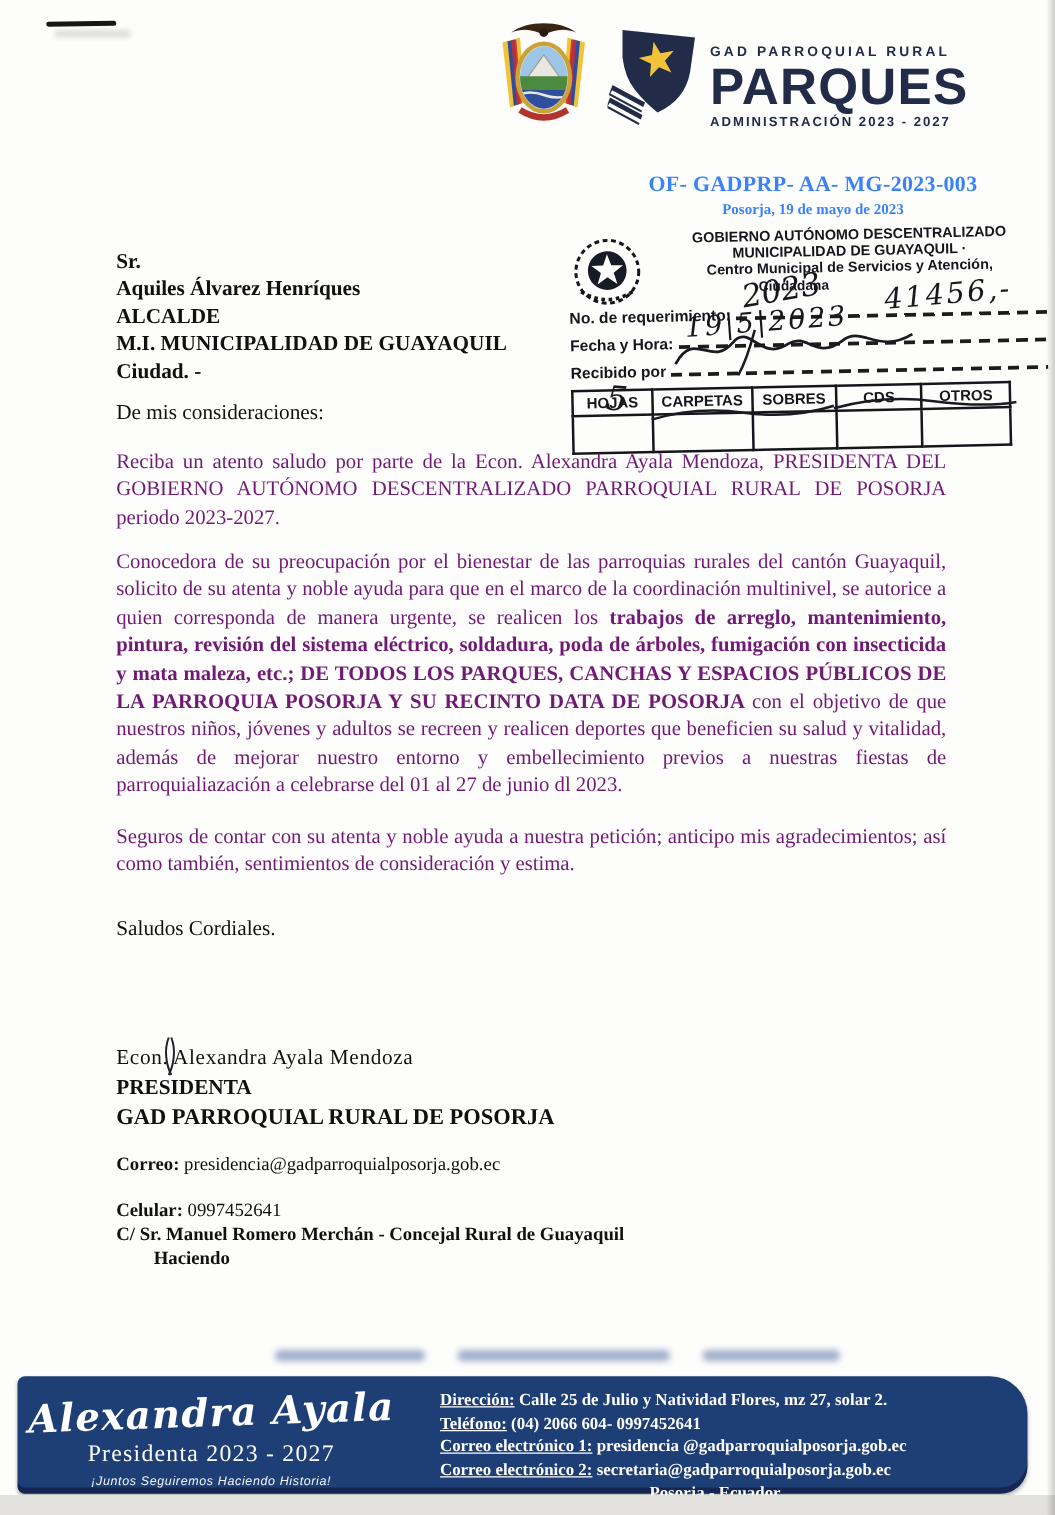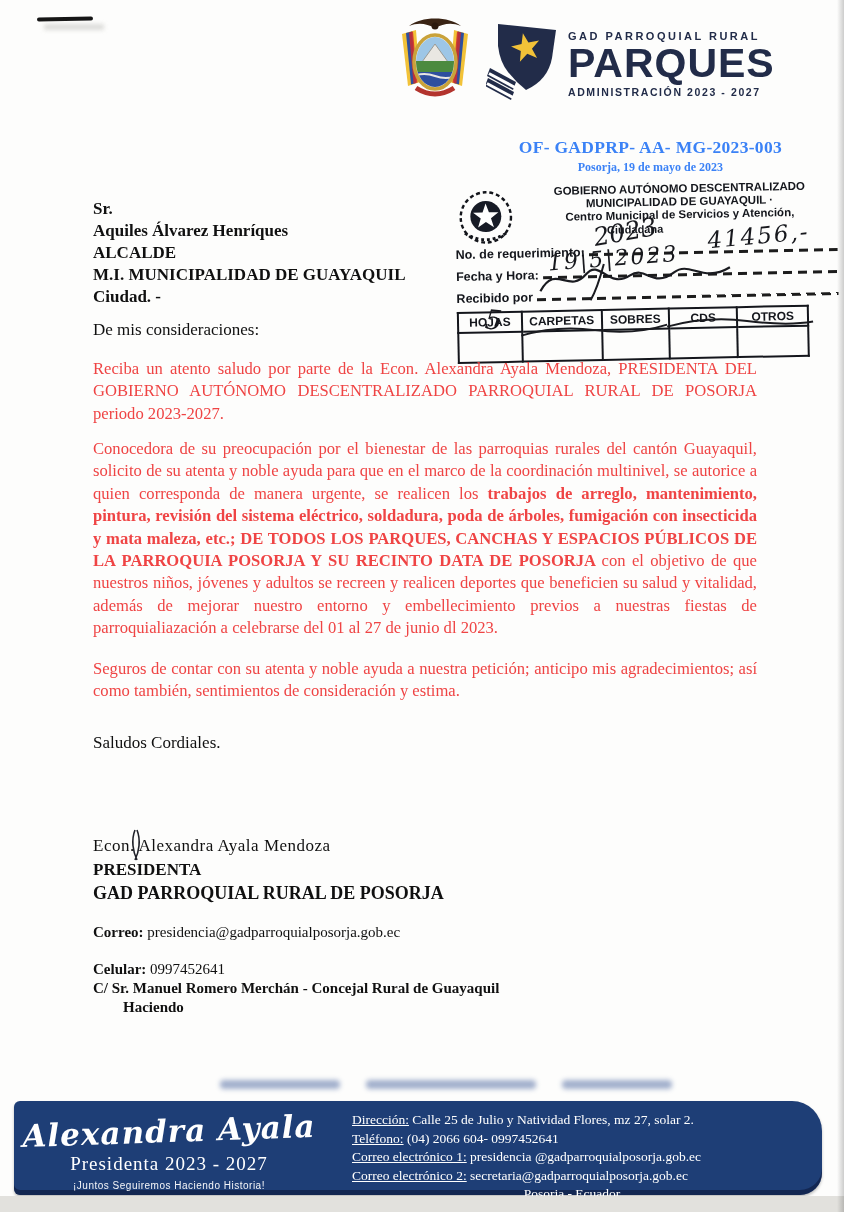--- a/index.html
+++ b/index.html
@@ -8,21 +8,21 @@
   .edge-shade-right{position:absolute;top:0;right:0;width:7px;height:100%;
     background:linear-gradient(to left,rgba(60,60,60,.25),rgba(0,0,0,0));}
   .bottom-strip{position:absolute;left:0;top:1196px;width:100%;height:16px;background:#e2e1dd;}
   .artifact-bar{position:absolute;left:37px;top:17px;width:56px;height:4px;background:#161616;
     border-radius:2px;transform:rotate(-1deg);}
   .artifact-smudge{position:absolute;left:44px;top:24px;width:60px;height:6px;background:#bdbdb8;
     opacity:.5;filter:blur(2px);}
 
   
   .coat-of-arms{position:absolute;left:392px;top:16px;width:86px;height:92px;}
-  .logo-group{position:absolute;left:486px;top:22px;display:flex;align-items:flex-start;}
+  .logo-group{position:absolute;left:486px;top:22px;display:flex;align-items:center;}
   .logo-shield{width:74px;height:88px;flex:0 0 auto;}
   .logo-text{margin-left:8px;color:#222c49;font-family:"Liberation Sans",sans-serif;}
   .logo-small{font-size:11px;font-weight:bold;letter-spacing:2.5px;margin-top:8px;white-space:nowrap;}
   .logo-big{font-size:41px;font-weight:800;letter-spacing:1px;line-height:42px;white-space:nowrap;}
   .logo-admin{font-size:10.5px;font-weight:bold;letter-spacing:1.6px;margin-top:2px;white-space:nowrap;}
 
   
   .ref-block{position:absolute;top:137px;right:62px;text-align:center;color:#3b82f6;}
   .ref-code{font-size:17.5px;font-weight:bold;letter-spacing:.3px;}
   .ref-date{font-size:12px;font-weight:bold;margin-top:2px;}
@@ -45,21 +45,21 @@
   .stamp-table th{border:2.5px solid #14161c;font-size:12px;font-weight:bold;padding:1px 2px;height:16px;}
   .stamp-table td{border:2.5px solid #14161c;height:26px;position:relative;}
   .hw-hojas{left:28px;top:118px;font-size:27px;transform:rotate(6deg);}
   .hw-table-strokes{position:absolute;left:60px;top:128px;width:300px;height:30px;}
 
   
   .recipient{position:absolute;left:93px;top:198px;font-size:17px;font-weight:bold;
     line-height:22px;color:#101010;}
   .salutation{position:absolute;left:93px;top:320px;font-size:17px;color:#101010;}
   .para{position:absolute;left:93px;width:664px;text-align:justify;font-size:16.6px;
-    line-height:22.4px;color:#ef4444;}
+    line-height:22.4px;color:#701a75;}
   .p1{top:358px;}
   .p2{top:438px;}
   .p3{top:658px;}
   .closing{position:absolute;left:93px;top:733px;font-size:17px;color:#101010;}
   .bold{font-weight:bold;}
 
   
   .sig{position:absolute;left:93px;top:836px;color:#101010;}
   .sig-name{font-size:17px;letter-spacing:.5px;position:relative;}
   .sig-penstroke{position:absolute;left:28px;top:-8px;width:30px;height:34px;}
@@ -74,23 +74,23 @@
   .ghost-bleed{position:absolute;left:220px;top:1080px;width:520px;height:14px;opacity:.5;}
   .ghost-bleed div{float:left;height:9px;margin-right:26px;border-radius:4px;background:#47639d;
     filter:blur(2.5px);}
   .banner{position:absolute;left:14px;top:1101px;width:808px;height:94px;background:#1e3e76;
     border-radius:6px 30px 22px 6px;box-shadow:inset 0 -5px 0 rgba(6,12,40,.45),0 2px 3px rgba(0,0,0,.25);
     display:flex;color:#ffffff;}
   .banner-left{width:310px;text-align:center;padding-top:12px;}
   .script-name{font-family:"DejaVu Serif",serif;font-style:italic;font-weight:bold;font-size:31px;
     letter-spacing:1px;transform:rotate(-2deg);white-space:nowrap;}
   .banner-title{font-family:Liberation Serif, serif;font-size:19px;margin-top:4px;letter-spacing:1px;}
-  .banner-slogan{font-family:"Liberation Sans",sans-serif;font-size:10px;
+  .banner-slogan{font-family:"Liberation Sans",sans-serif;font-style:italic;font-size:10px;
     margin-top:5px;letter-spacing:.5px;opacity:.95;}
-  .banner-right{flex:1;padding:10px 30px 4px 28px;font-size:13.5px;font-weight:normal;line-height:18.5px;
+  .banner-right{flex:1;padding:10px 30px 4px 28px;font-size:13.5px;font-weight:bold;line-height:18.5px;
     font-family:"Liberation Serif",serif;}
   .banner-right .u{text-decoration:underline;}
   .banner-country{text-align:center;margin-top:0px;}
 </style>
 </head>
 <body>
 
 <div class="page">
   <div class="artifact-bar"></div>
   <div class="artifact-smudge"></div>

